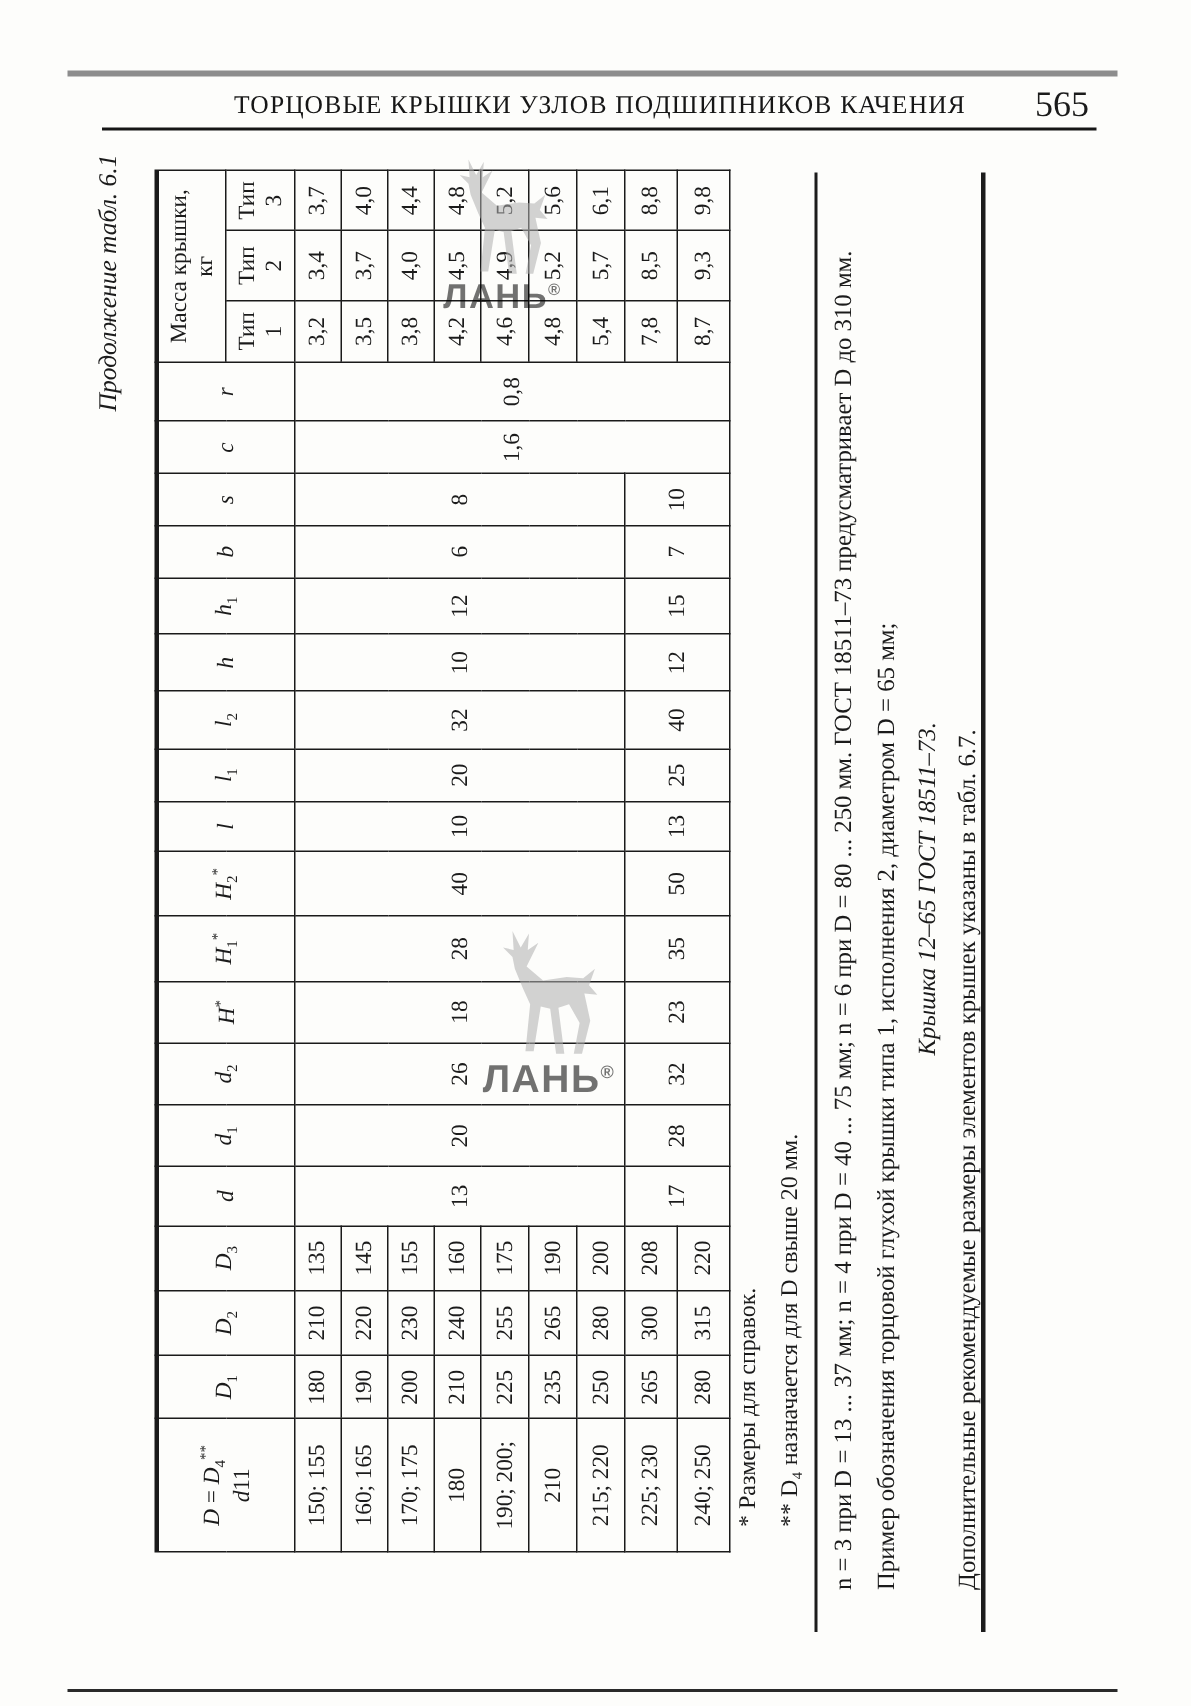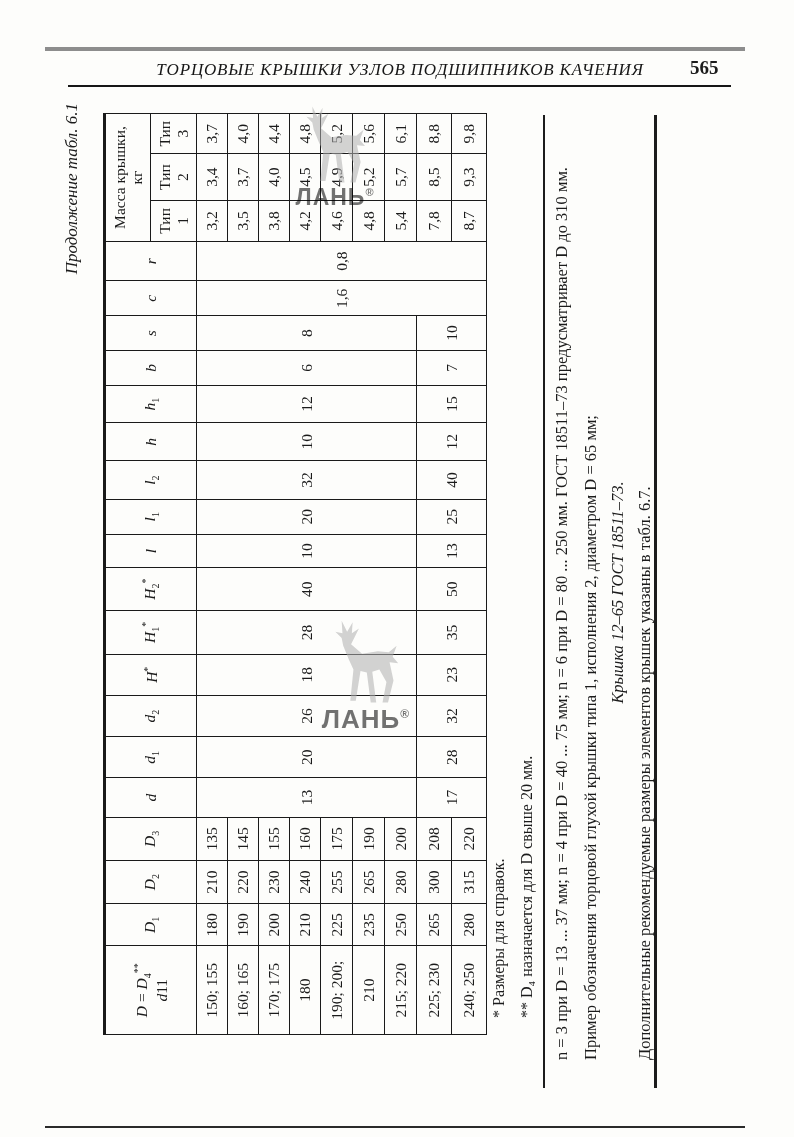--- a/index.html
+++ b/index.html
@@ -4,22 +4,22 @@
 <style>
   html,body{margin:0;padding:0;}
   body{
     width:794px;height:1137px;position:relative;overflow:hidden;
     background:#fdfdfb;color:#1b1b1b;
     font-family:"Liberation Serif","DejaVu Serif",serif;
   }
   
   .top-gray-line{position:absolute;left:45px;top:47px;width:700px;height:4px;background:#8d8d8d;}
   .head-title{position:absolute;left:80px;top:60px;width:640px;text-align:center;
-    font-size:17px;letter-spacing:0.8px;color:#161616;font-style:italic;}
-  .head-page{position:absolute;left:690px;top:57px;font-size:19px;font-weight:bold;}
+    font-size:17px;letter-spacing:0.8px;color:#161616;}
+  .head-page{position:absolute;left:690px;top:57px;font-size:24px;font-weight:normal;}
   .head-rule{position:absolute;left:68px;top:85px;width:663px;height:2px;background:#161616;}
   .bottom-rule{position:absolute;left:45px;top:1126px;width:700px;height:2px;background:#2a2a2a;}
 
   
   .rot{
     position:absolute;left:60px;top:1090px;width:995px;height:650px;
     transform:rotate(-90deg);transform-origin:0 0;
   }
   .tcaption{position:absolute;top:2px;right:8px;font-style:italic;font-size:17px;}
 

